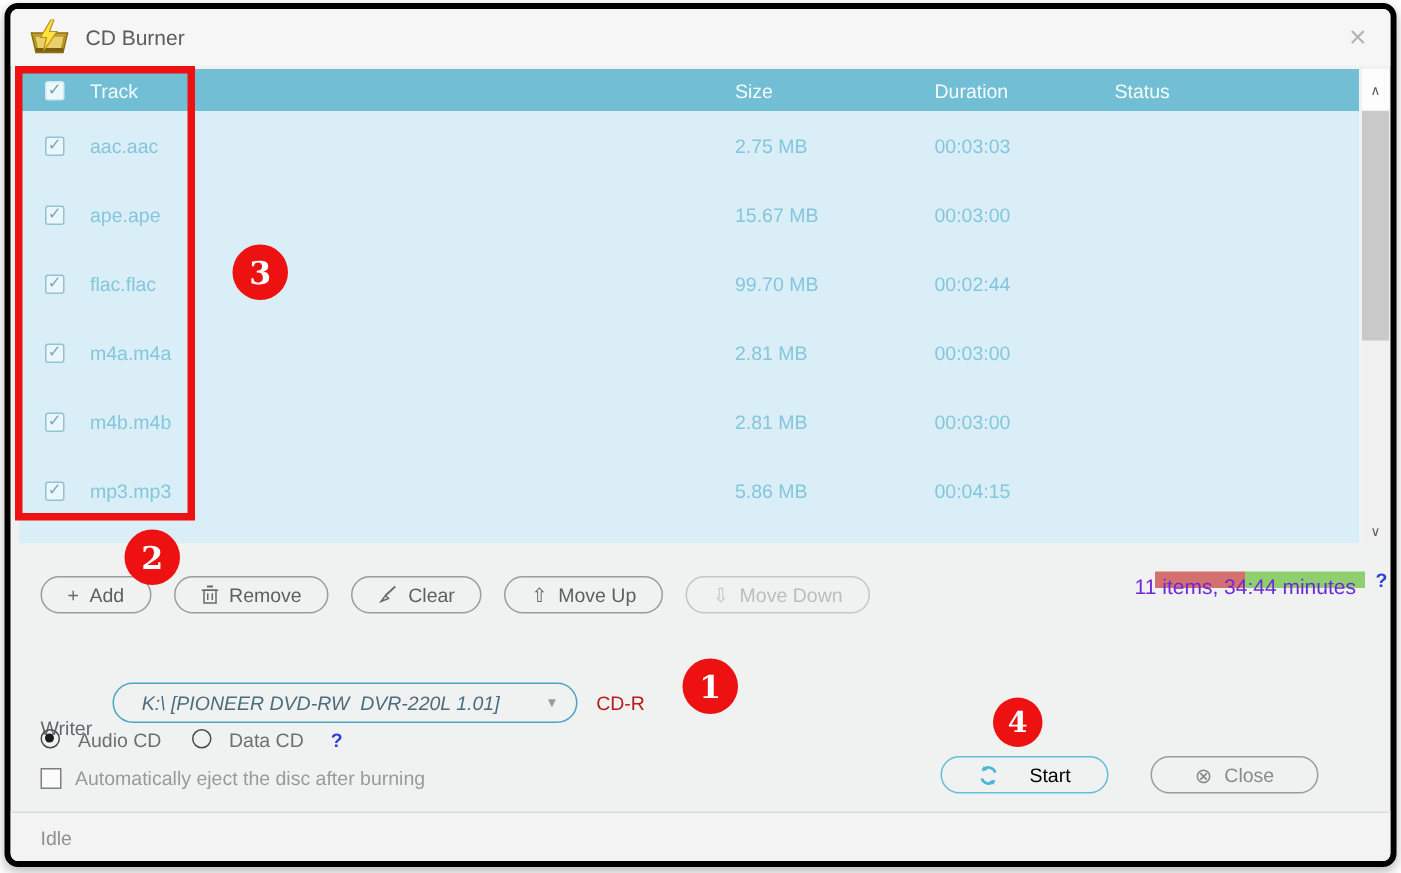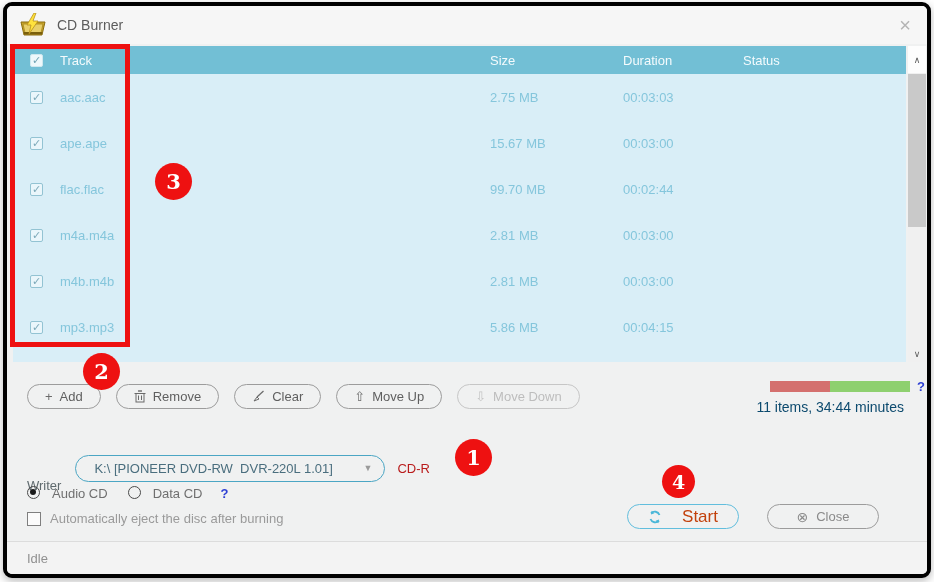--- a/index.html
+++ b/index.html
@@ -42,42 +42,42 @@
     display:inline-flex; align-items:center; gap:7px; padding:0 17px; font-size:13px; color:#5f5f5f; cursor:pointer; }
   .pill .glyph{ font-size:13px; color:#6a6a6a; }
   .pill.disabled{ border-color:#c6c6c6; color:#bdbdbd; cursor:default; }
   .pill.disabled .glyph{ color:#c4c4c4; }
 
   .cap-wrap{ position:absolute; left:763px; top:375px; width:158px; }
   .cap-bar{ width:140px; height:11px; display:flex; }
   .cap-used{ height:100%; }
   .cap-free{ height:100%; flex:1; }
   .cap-help{ position:absolute; left:147px; top:-2px; font-size:13px; font-weight:bold; color:#2d3fd4; cursor:pointer; }
-  .items-summary{ position:absolute; right:23px; top:393px; font-size:14px; color:#0c4a6e; }
+  .items-summary{ position:absolute; right:23px; top:377px; font-size:14px; color:#6d28d9; }
 
   
   .writer-row{ position:absolute; left:20px; top:437px; display:flex; align-items:center; }
   .writer-label{ font-size:13px; color:#5f6a6e; margin-right:14px;margin-top:35px; }
   .dd{ width:310px; height:27px; border:1px solid #4ba6c4; border-radius:14px; background:transparent;
     display:flex; align-items:center; padding:0 12px 0 18px; cursor:pointer; position:relative; }
-  .dd-value{ font-size:13px; color:#4a6e7e; white-space:pre; }
+  .dd-value{ font-size:13px; color:#4a6e7e; white-space:pre;font-style:italic; }
   .dd-arrow{ margin-left:auto; font-size:9px; color:#9a9a9a; }
   .disc-type{ font-size:13px; color:#b91c1c; margin-left:12px; }
 
   
   .radio-row{ position:absolute; left:20px; top:480px; display:flex; align-items:flex-start; gap:12px; font-size:13px; color:#6f6f6f; }
   .radio{ width:13px; height:13px; border:1.5px solid #4a4a4a; border-radius:50%; position:relative; cursor:pointer; }
   .radio.sel::after{ content:""; position:absolute; left:2px; top:2px; width:6px; height:6px; border-radius:50%; background:#1a1a1a; }
   .opt-help{ font-weight:bold; color:#2d3fd4; cursor:pointer; margin-left:6px; }
   .eject-row{ position:absolute; left:20px; top:505px; display:flex; align-items:center; gap:9px; font-size:13px; color:#9a9a9a; }
   .sq{ width:14px; height:14px; border:1.5px solid #7f7f7f; background:#fbfbfb; cursor:pointer; }
 
   
   .start-btn{ position:absolute; left:620px; top:498px; width:112px; height:25px; border:1px solid #62bedd; border-radius:13px;
-    display:flex; align-items:center; justify-content:center; gap:20px; font-size:17px; color:#c2410c; cursor:pointer; background:transparent; }
+    display:flex; align-items:center; justify-content:center; gap:20px; font-size:13px; color:#000000; cursor:pointer; background:transparent; }
   .closebtn{ position:absolute; left:760px; top:498px; width:112px; height:25px; border:1px solid #9c9c9c; border-radius:13px;
     display:flex; align-items:center; justify-content:center; gap:8px; font-size:13px; color:#8a8a8a; cursor:pointer; background:transparent; }
   .ocx{ font-size:14px; color:#8a8a8a; }
 
   
   .statusbar{ position:absolute; left:0; right:0; bottom:0; height:33px; background:#f3f3f3;
     border-top:1px solid #dcdcdc; display:flex; align-items:center; padding-left:20px;
     font-size:13px; color:#909090; }
 
   

